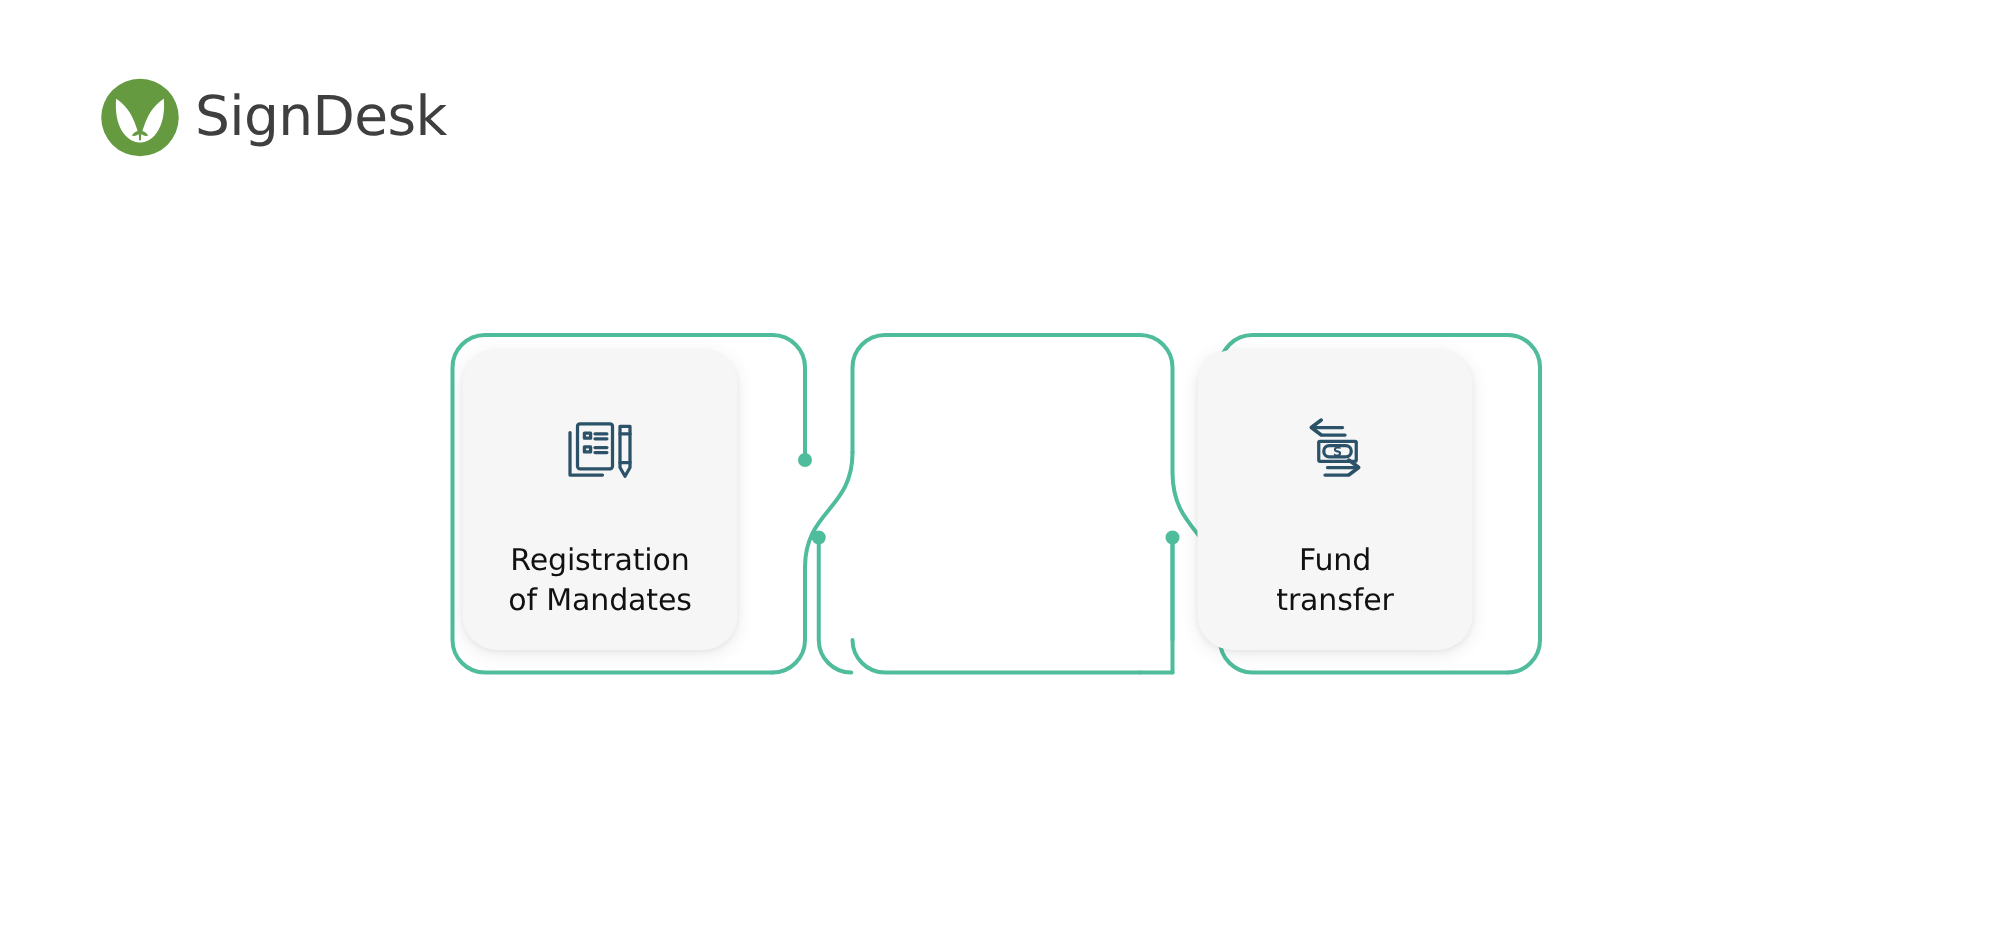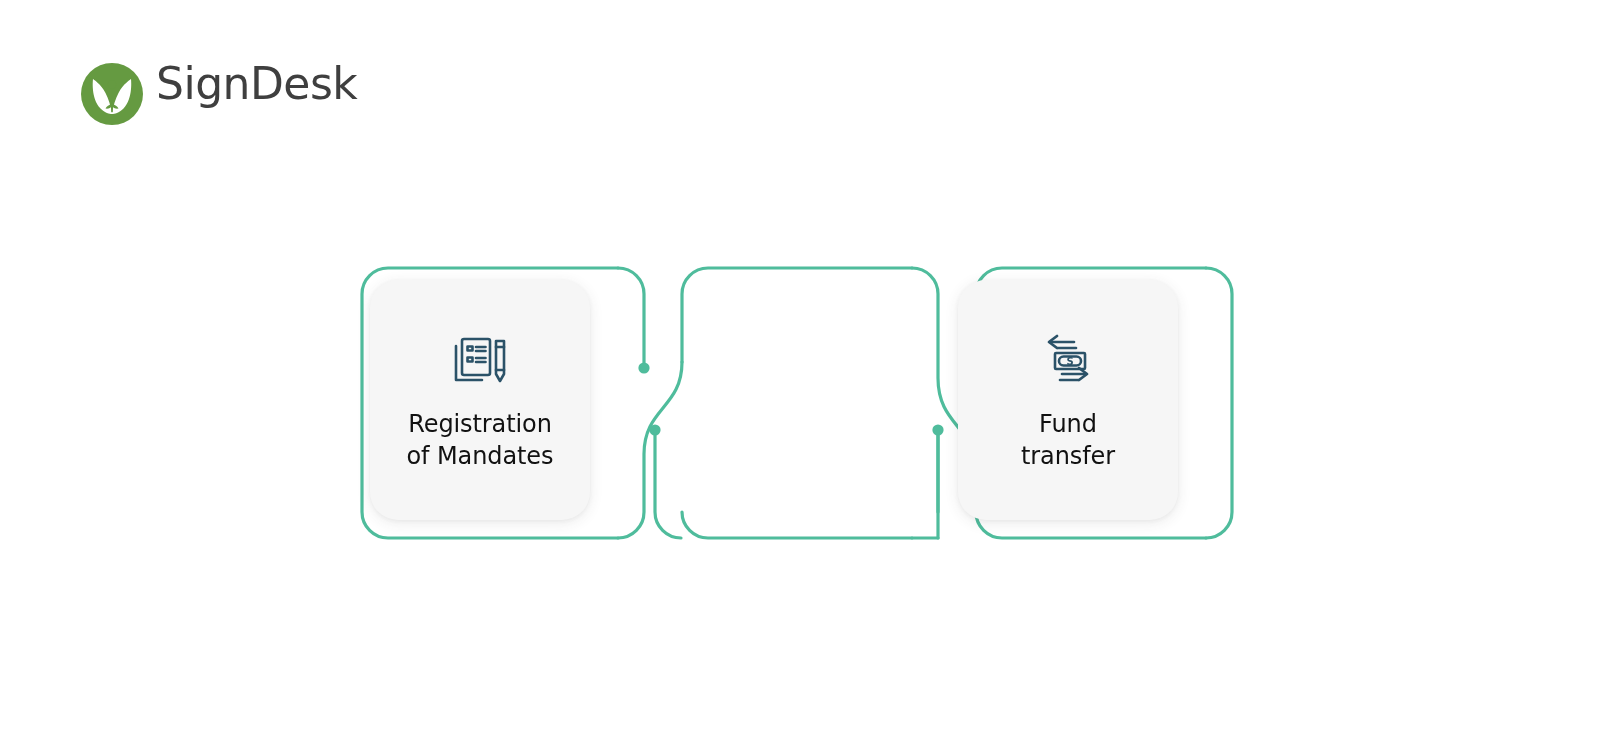--- a/index.html
+++ b/index.html
@@ -15,20 +15,21 @@
     font-family: "Liberation Sans", sans-serif;
     -webkit-font-smoothing: antialiased;
   }
 
   
   #brand {
     position: absolute;
     left: 80px;
     top: 62px;
     display: flex;
+    align-items: center;
     gap: 12px;
   }
   #brand .mark {
     width: 64px;
     height: 64px;
     flex: 0 0 64px;
     display: block;
   }
   #brand .wordmark {
     font-family: "DejaVu Sans", sans-serif;
@@ -78,21 +79,21 @@
   #card-1 { left: 312px; }
   #card-2 { left: 606px; }
 
   .card-icon {
     width: 64px;
     height: 64px;
     display: block;
     flex: 0 0 auto;
   }
   .card-label {
-    margin-top: 16px;
+    margin-top: 40px;
     font-family: "DejaVu Sans", sans-serif;
     font-size: 24px;
     font-weight: 400;
     line-height: 1.34;
     color: #111111;
     text-align: center;
     white-space: pre-line;
     letter-spacing: -0.1px;
   }
 </style>

